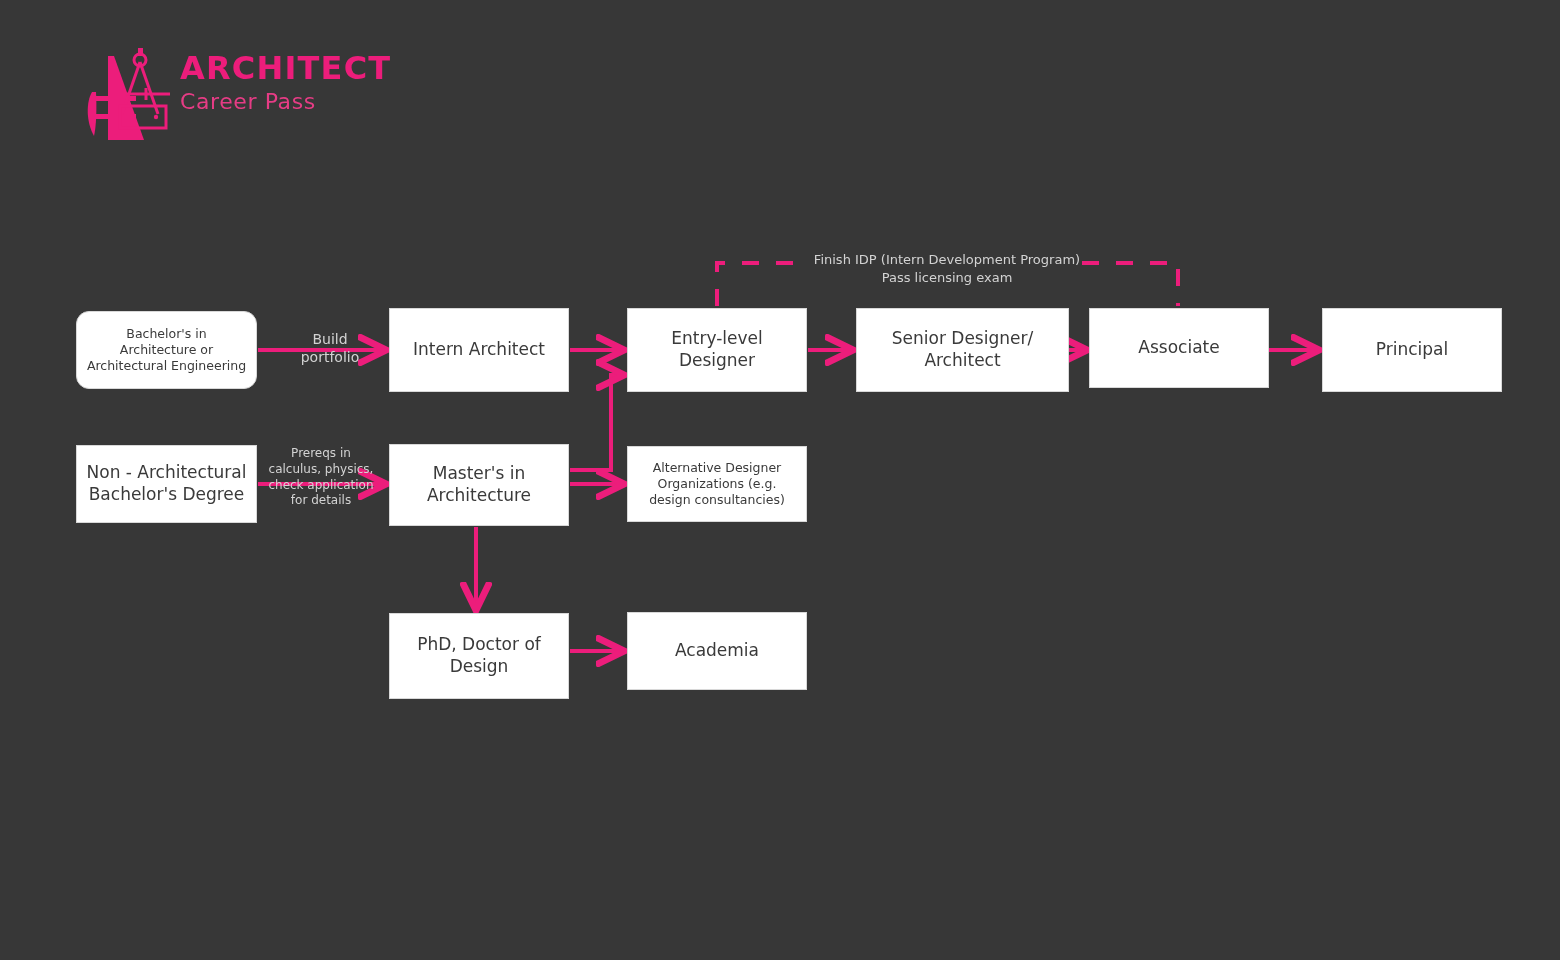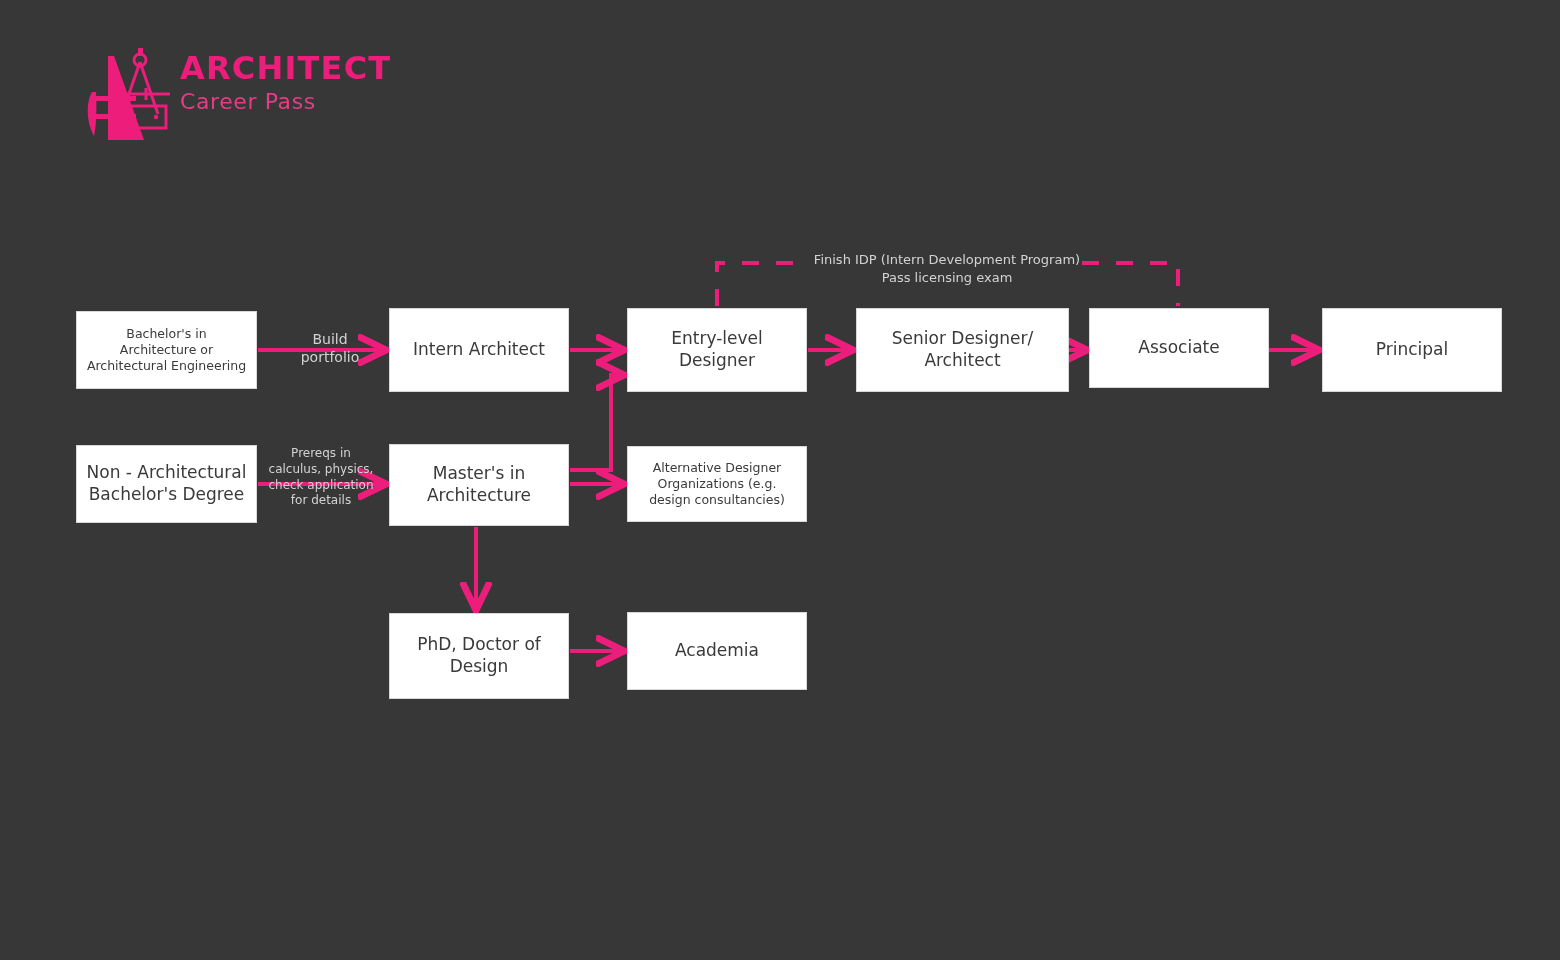--- a/index.html
+++ b/index.html
@@ -132,21 +132,21 @@
 
       <path d="M570,651 L622,651" marker-end="url(#ah)"></path>
     </g>
 
     <g stroke="#EC1D7B" stroke-width="4" fill="none" stroke-dasharray="17 17">
       <path d="M717,306 L717,263 L810,263"></path>
       <path d="M1082,263 L1178,263 L1178,306"></path>
     </g>
   </svg>
 
-  <div class="node n-sm" style="left:76px;top:311px;width:181px;height:78px;">
+  <div class="node n-sm" style="left:76px;top:311px;width:181px;height:78px;border-radius:13px;">
     <span style="white-space: pre-line;">Bachelor's in
 Architecture or
 Architectural Engineering</span>
   </div>
 
   <div class="node n-lg" style="left:627px;top:308px;width:180px;height:84px;">
     <span style="white-space: pre-line;">Entry-level
 Designer</span>
   </div>
 

